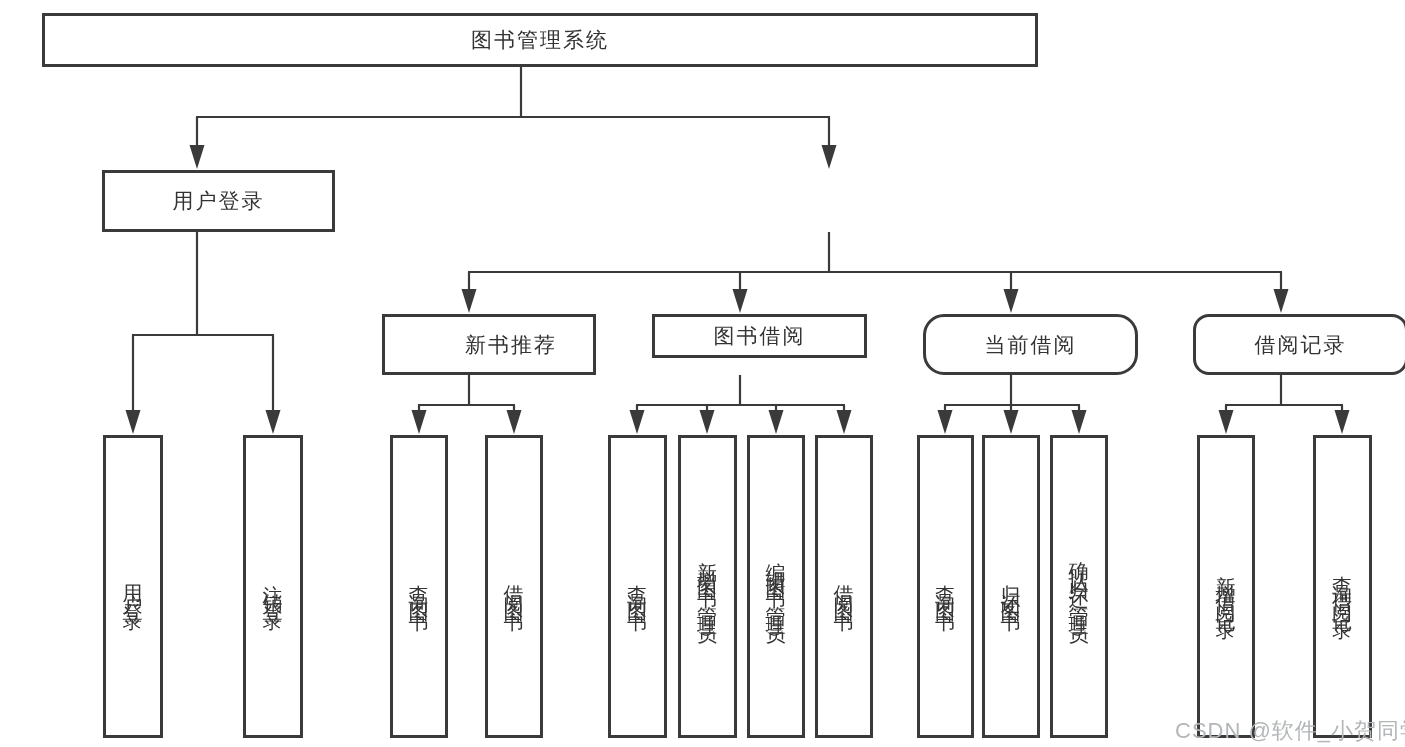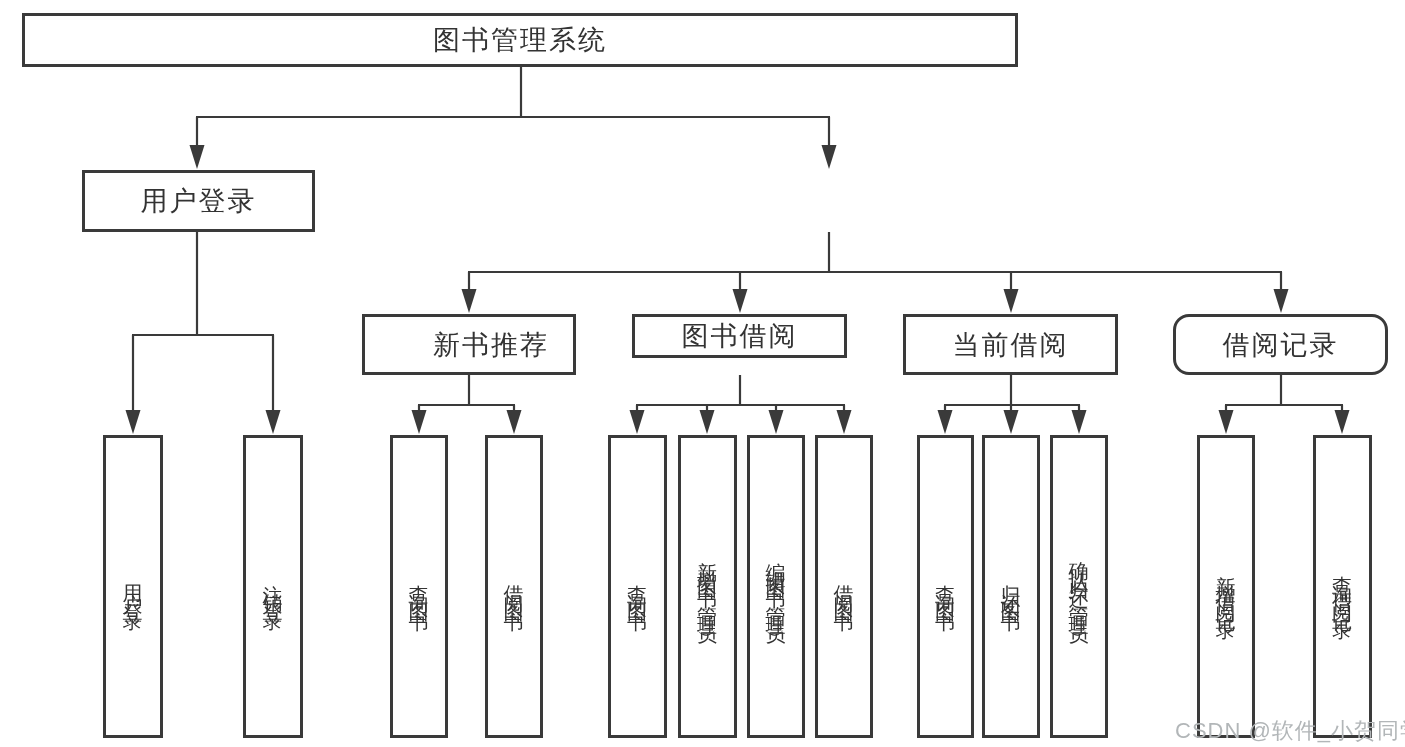--- a/index.html
+++ b/index.html
@@ -20,37 +20,37 @@
   .box {
     position: absolute;
     box-sizing: border-box;
     background: #ffffff;
     border: 3px solid #3a3a3a;
     display: flex;
     align-items: center;
     justify-content: center;
     color: #333333;
   }
-  .h-box { font-size: 27px; letter-spacing: 2px; white-space: nowrap; }
+  .h-box { font-size: 21px; letter-spacing: 2px; white-space: nowrap; margin-left: 20px; }
   .v-box {
     writing-mode: vertical-lr;
     text-orientation: mixed;
     font-size: 20px;
     line-height: 1;
     letter-spacing: 9px;
     top: 435px;
     height: 303px;
   }
   
   #n-root          { left: 22px;  top: 13px;  width: 996px; height: 54px; }
   #n-user-login    { left: 82px;  top: 170px; width: 233px; height: 62px; }
   #n-book-mgmt     { left: 710px; top: 170px; width: 235px; height: 62px; }
   #n-new-book-rec  { left: 362px; top: 314px; width: 214px; height: 61px; padding-left: 44px; }
   #n-book-borrow   { left: 632px; top: 314px; width: 215px; height: 44px; }
-  #n-current-borrow{ left: 903px; top: 314px; width: 215px; height: 61px; }
+  #n-current-borrow{ left: 903px; top: 314px; width: 215px; height: 61px; border-radius: 21px; }
   #n-borrow-record { left: 1173px;top: 314px; width: 215px; height: 61px; border-radius: 16px; }
   #l-user-login        { left: 103px;  width: 60px; }
   #l-logout            { left: 243px;  width: 60px; }
   #l-query-book-rec    { left: 390px;  width: 58px; }
   #l-borrow-book-rec   { left: 485px;  width: 58px; }
   #l-query-book-borrow { left: 608px;  width: 59px; }
   #l-add-book          { left: 678px;  width: 59px; }
   #l-edit-book         { left: 747px;  width: 58px; }
   #l-borrow-book-2     { left: 815px;  width: 58px; }
   #l-query-book-current{ left: 917px;  width: 57px; }

